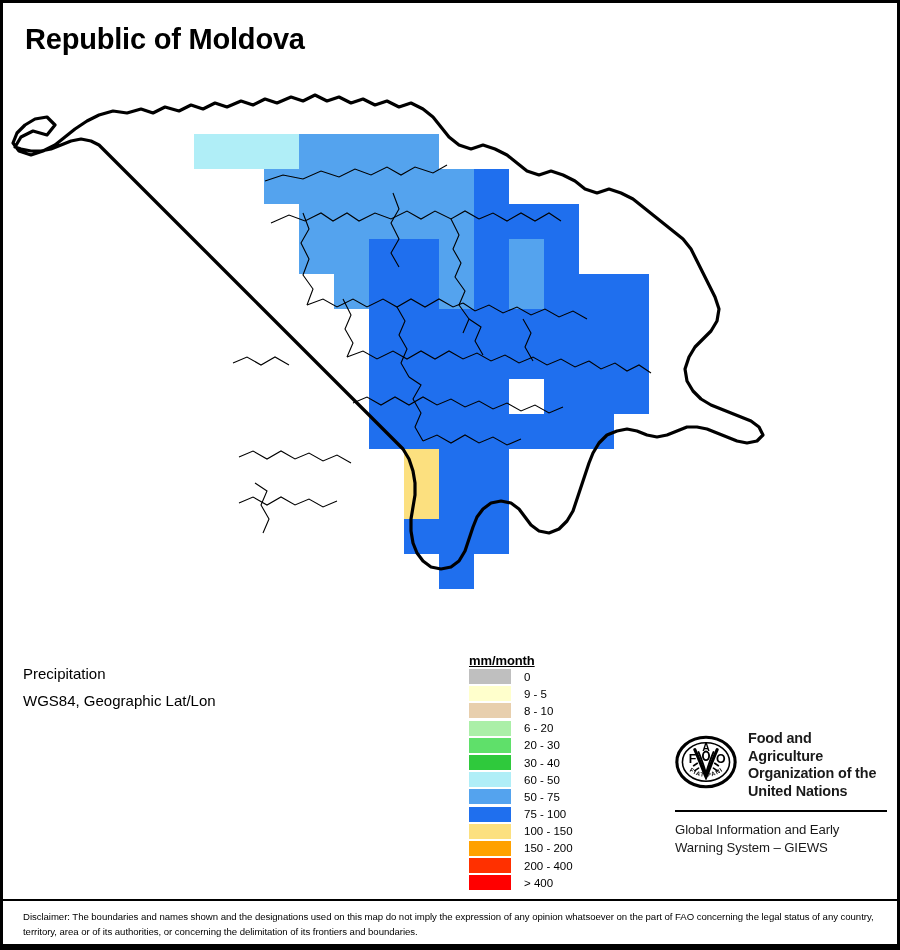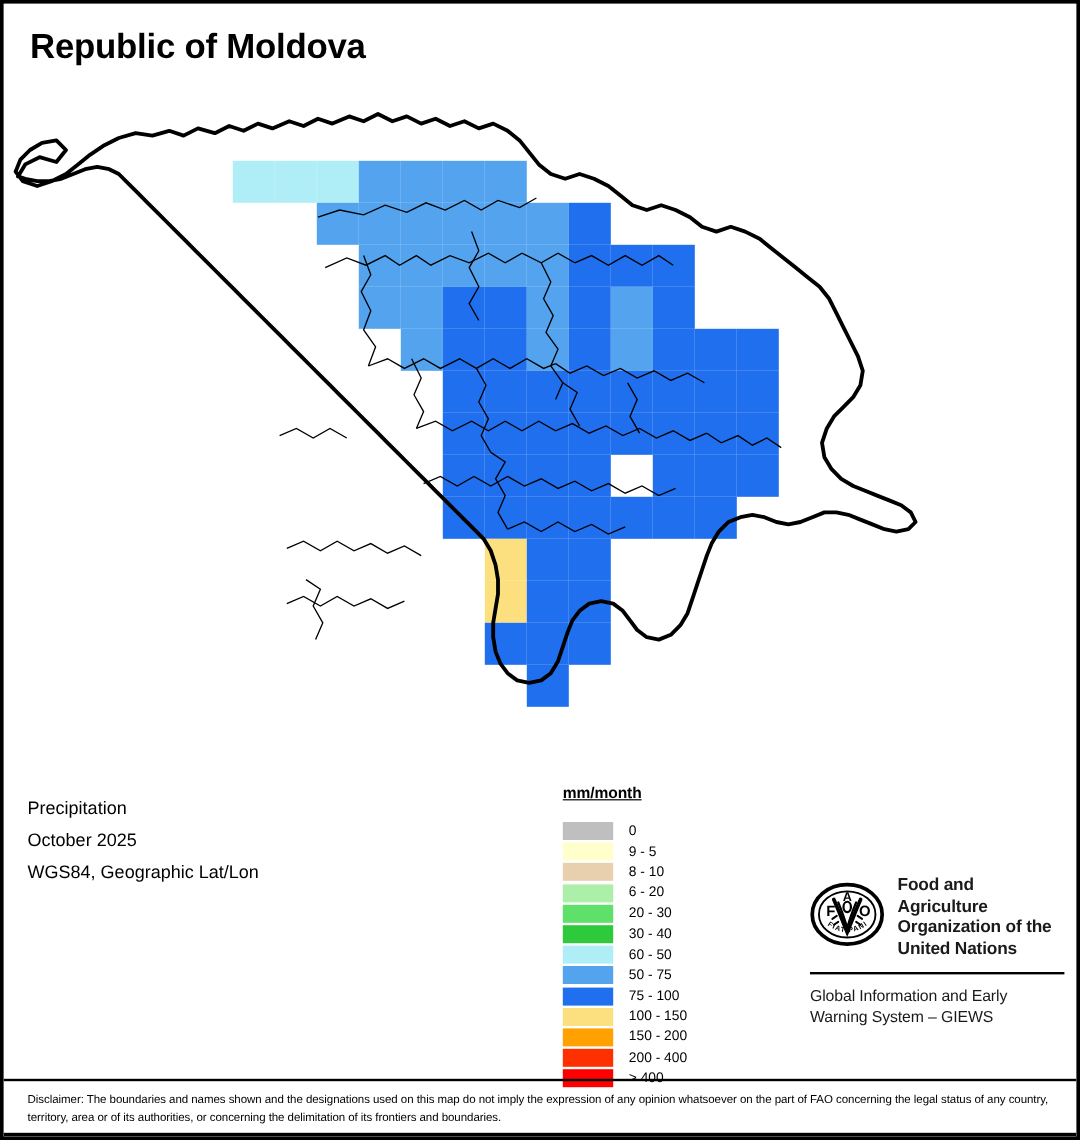--- a/index.html
+++ b/index.html
@@ -64,21 +64,21 @@
   #legend {
     position: absolute;
     left: 466px;
     top: 650px;
   }
   #legend-title {
     font-size: 13px;
     font-weight: bold;
     color: #000000;
     text-decoration: underline;
-    margin-bottom: 16px;
+    margin-bottom: 0;
     letter-spacing: -0.1px;
   }
   .legend-row {
     height: 17.2px;
     display: flex;
     align-items: center;
   }
   .legend-swatch {
     width: 42px;
     height: 15px;
@@ -324,21 +324,20 @@
                    L160,146 L152,138 L144,130 L136,122 L128,114
                    L120,106 L112,98 L104,90 L96,82 L88,78 L78,76
                    L68,78 L58,82 L48,86 L38,88 L28,88 L18,86 L12,84 Z"></path>
         </g>
       </svg>
     </div>
   </div>
 
   <div id="meta">
     <div class="line b">Precipitation</div>
-    <div class="line">October 2025</div>
     <div class="line">WGS84, Geographic Lat/Lon</div>
   </div>
 
   <div id="legend">
     <div id="legend-title">mm/month</div>
     <div id="legend-items">
         <div class="legend-row">
           <div class="legend-swatch" style="background: rgb(191, 191, 191);"></div>
           <div class="legend-label">0</div>
         </div>

